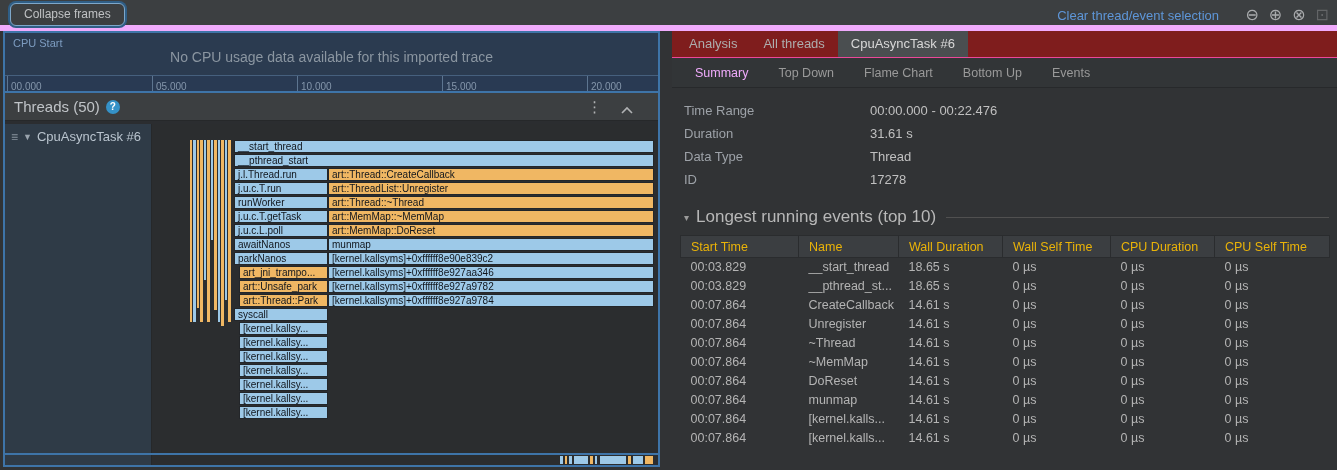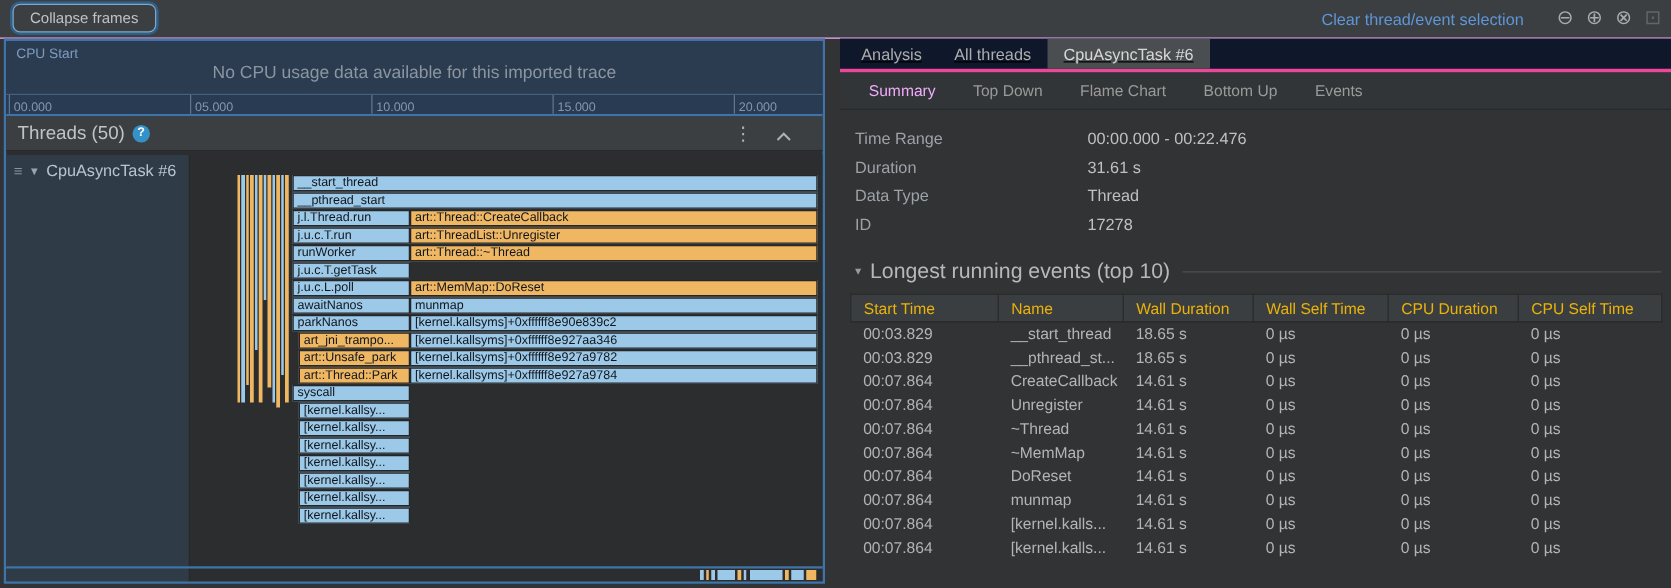--- a/index.html
+++ b/index.html
@@ -1,21 +1,21 @@
 <!DOCTYPE html>
 <html><head>
 <meta charset="utf-8">
 <style>
   * { margin:0; padding:0; box-sizing:border-box; }
   html,body { width:1337px; height:470px; background:#313335; overflow:hidden;
               font-family:"Liberation Sans", sans-serif; }
 
   
   .toolbar { position:absolute; left:0; top:0; width:1337px; height:31px;
-             background:#3c3f41; border-bottom:1px solid #f0abfc; }
+             background:#3c3f41; border-bottom:6px solid #f0abfc; }
   .collapse-btn { position:absolute; left:10px; top:3px; height:23px; padding:0 13px;
                   background:#3c3f41; color:#bfc1c3; font-size:12px; line-height:21px;
                   border:1px solid #7ea7c9; border-radius:6px;
                   box-shadow:0 0 0 2px #2f5e86; cursor:pointer; }
   .clear-link { position:absolute; right:118px; top:8px; color:#5e96d8; font-size:13px;
                 cursor:pointer; }
   .tb-icons { position:absolute; right:8px; top:5px; display:flex; gap:10px; }
   .tb-icon { font-size:16px; line-height:20px; color:#a9abad; cursor:pointer; }
   .tb-icon.dim { color:#636567; }
 
@@ -57,22 +57,22 @@
 
   .bottom-divider { position:absolute; left:0; right:0; bottom:10px; height:2px;
                     background:#3e74a8; }
   .bottom-track { position:absolute; left:0; right:0; bottom:0; height:10px; display:flex; }
   .bt-col { width:147px; background:#2f3b47; border-right:1px solid #26282a; }
   .bt-flame { flex:1; position:relative; background:#2b2d2f; }
 
   
   .right-panel { position:absolute; left:672px; top:31px; width:665px; height:439px;
                  background:#313335; }
-  .tabs1 { height:27px; background:#0f172a; border-bottom:3px solid #ec4899;
-           display:flex; padding-left:4px;text-decoration:underline; }
+  .tabs1 { height:27px; background:#7f1d1d; border-bottom:1px solid #ec4899;
+           display:flex; padding-left:4px; }
   .tab1 { padding:0 13px; line-height:26px; font-size:13px; color:#adadad; cursor:pointer; }
   .tab1.selected { background:#4a4e50; color:#d8d8d8; }
   .tabs2 { height:30px; background:#323537; border-bottom:1px solid #27292b;
            display:flex; padding-left:8px; }
   .tab2 { padding:0 15px; line-height:30px; font-size:12.5px; color:#9a9a9a; cursor:pointer; }
   .tab2.selected { color:#f0abfc; }
 
   .summary-fields { padding:11px 10px 0 12px; }
   .field { display:flex; height:23px; align-items:center; }
   .flabel { width:186px; color:#9da2a8; font-size:13px; }
@@ -154,20 +154,21 @@
         <div class="stripe" style="left: 76px; top: 16px; width: 3px; height: 182px; background: rgb(240, 183, 99);"></div>
         <div class="seg" style="left: 82px; top: 16px; width: 420px; height: 13px; background: rgb(157, 201, 232);">__start_thread</div>
         <div class="seg" style="left: 82px; top: 30px; width: 420px; height: 13px; background: rgb(157, 201, 232);">__pthread_start</div>
         <div class="seg" style="left: 82px; top: 44px; width: 94px; height: 13px; background: rgb(157, 201, 232);">j.l.Thread.run</div>
         <div class="seg" style="left: 176px; top: 44px; width: 326px; height: 13px; background: rgb(240, 183, 99);">art::Thread::CreateCallback</div>
         <div class="seg" style="left: 82px; top: 58px; width: 94px; height: 13px; background: rgb(157, 201, 232);">j.u.c.T.run</div>
         <div class="seg" style="left: 176px; top: 58px; width: 326px; height: 13px; background: rgb(240, 183, 99);">art::ThreadList::Unregister</div>
         <div class="seg" style="left: 82px; top: 72px; width: 94px; height: 13px; background: rgb(157, 201, 232);">runWorker</div>
         <div class="seg" style="left: 176px; top: 72px; width: 326px; height: 13px; background: rgb(240, 183, 99);">art::Thread::~Thread</div>
         <div class="seg" style="left: 82px; top: 86px; width: 94px; height: 13px; background: rgb(157, 201, 232);">j.u.c.T.getTask</div>
+        <div class="seg" style="left: 176px; top: 86px; width: 326px; height: 13px; background: rgb(240, 183, 99);">art::MemMap::~MemMap</div>
         <div class="seg" style="left: 82px; top: 100px; width: 94px; height: 13px; background: rgb(157, 201, 232);">j.u.c.L.poll</div>
         <div class="seg" style="left: 176px; top: 100px; width: 326px; height: 13px; background: rgb(240, 183, 99);">art::MemMap::DoReset</div>
         <div class="seg" style="left: 82px; top: 114px; width: 94px; height: 13px; background: rgb(157, 201, 232);">awaitNanos</div>
         <div class="seg" style="left: 176px; top: 114px; width: 326px; height: 13px; background: rgb(157, 201, 232);">munmap</div>
         <div class="seg" style="left: 82px; top: 128px; width: 94px; height: 13px; background: rgb(157, 201, 232);">parkNanos</div>
         <div class="seg" style="left: 176px; top: 128px; width: 326px; height: 13px; background: rgb(157, 201, 232);">[kernel.kallsyms]+0xffffff8e90e839c2</div>
         <div class="seg" style="left: 87px; top: 142px; width: 89px; height: 13px; background: rgb(240, 183, 99);">art_jni_trampo...</div>
         <div class="seg" style="left: 176px; top: 142px; width: 326px; height: 13px; background: rgb(157, 201, 232);">[kernel.kallsyms]+0xffffff8e927aa346</div>
         <div class="seg" style="left: 87px; top: 156px; width: 89px; height: 13px; background: rgb(240, 183, 99);">art::Unsafe_park</div>
         <div class="seg" style="left: 176px; top: 156px; width: 326px; height: 13px; background: rgb(157, 201, 232);">[kernel.kallsyms]+0xffffff8e927a9782</div>

